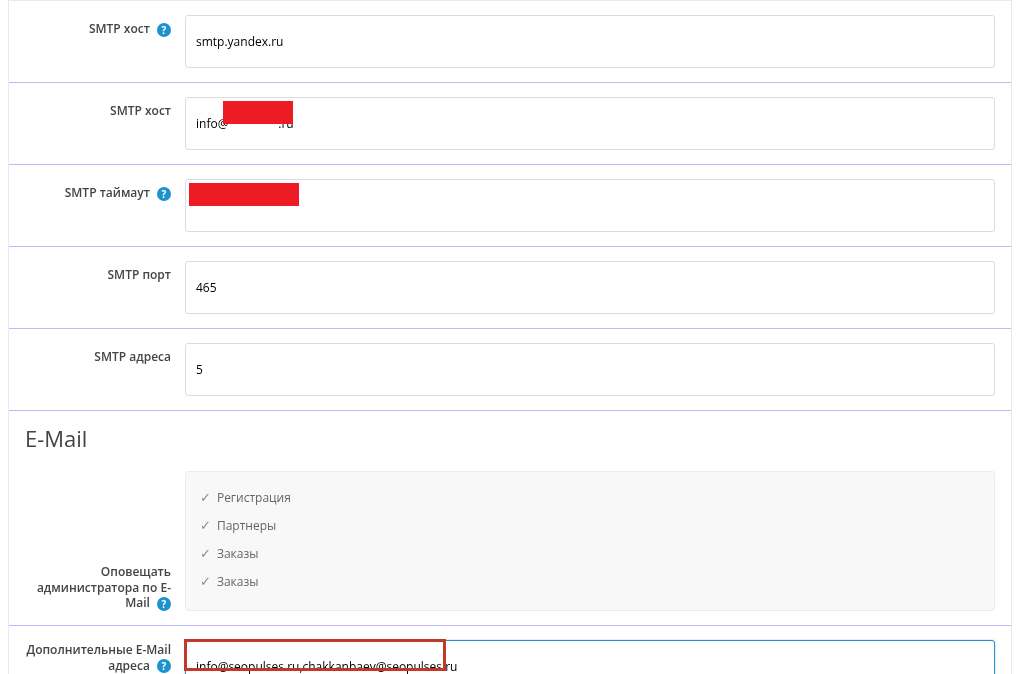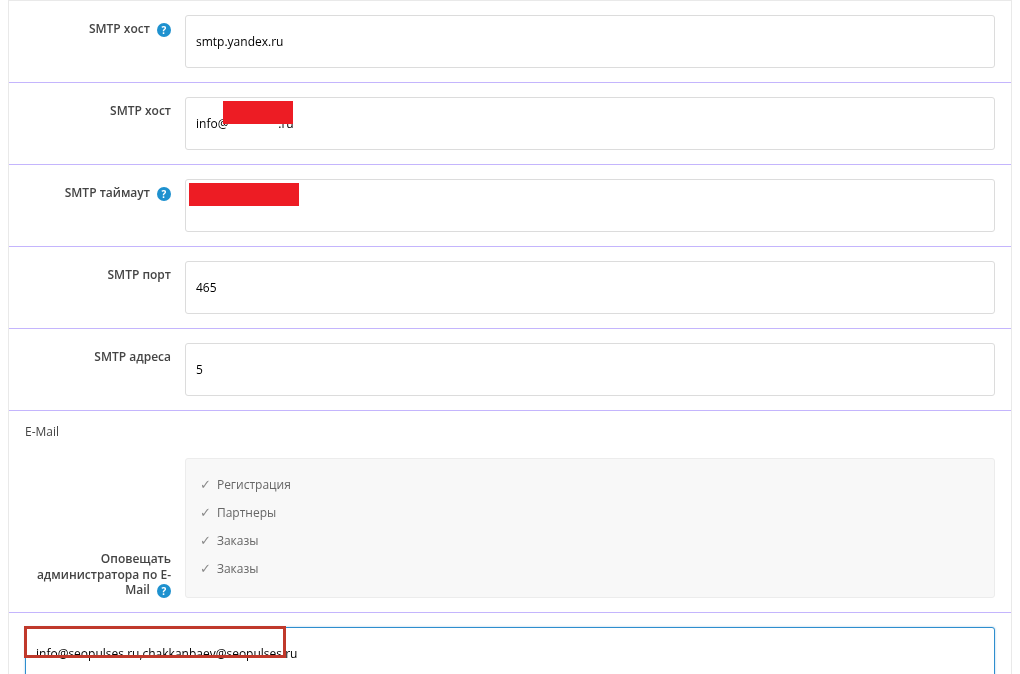--- a/index.html
+++ b/index.html
@@ -60,21 +60,21 @@
     color: #000000;
     font-family: inherit;
     background: #fff;
   }
   textarea.form-control {
     resize: both;
     height: 116px;
   }
   .section-head {
     padding: 12px 16px 4px 16px;
-    font-size: 12px;
+    font-size: 22px;
     color: #444;
   }
   .well {
     background: #f8f8f8;
     border: 1px solid #ececec;
     border-radius: 3px;
     padding: 16px 14px 20px 14px;
   }
   .check-item {
     display: flex;
@@ -195,20 +195,24 @@
         </div>
         <div class="check-item">
           <span class="tick">✓</span>
           <span>Заказы</span>
         </div>
       </div>
     </div>
   </div>
 
   <div class="form-row noborder" style="align-items:flex-start;">
+    <div class="label-col" style="padding-top:2px;">
+      <span>Дополнительные E-Mail адреса</span>
+      <span class="help-icon">?</span>
+    </div>
     <div class="input-col">
       <div class="textarea-wrap">
         <textarea class="form-control focus-border" style="">info@seopulses.ru,chakkanbaev@seopulses.ru</textarea>
         <div class="highlight-box"></div>
       </div>
     </div>
   </div>
 
 </div>
 

